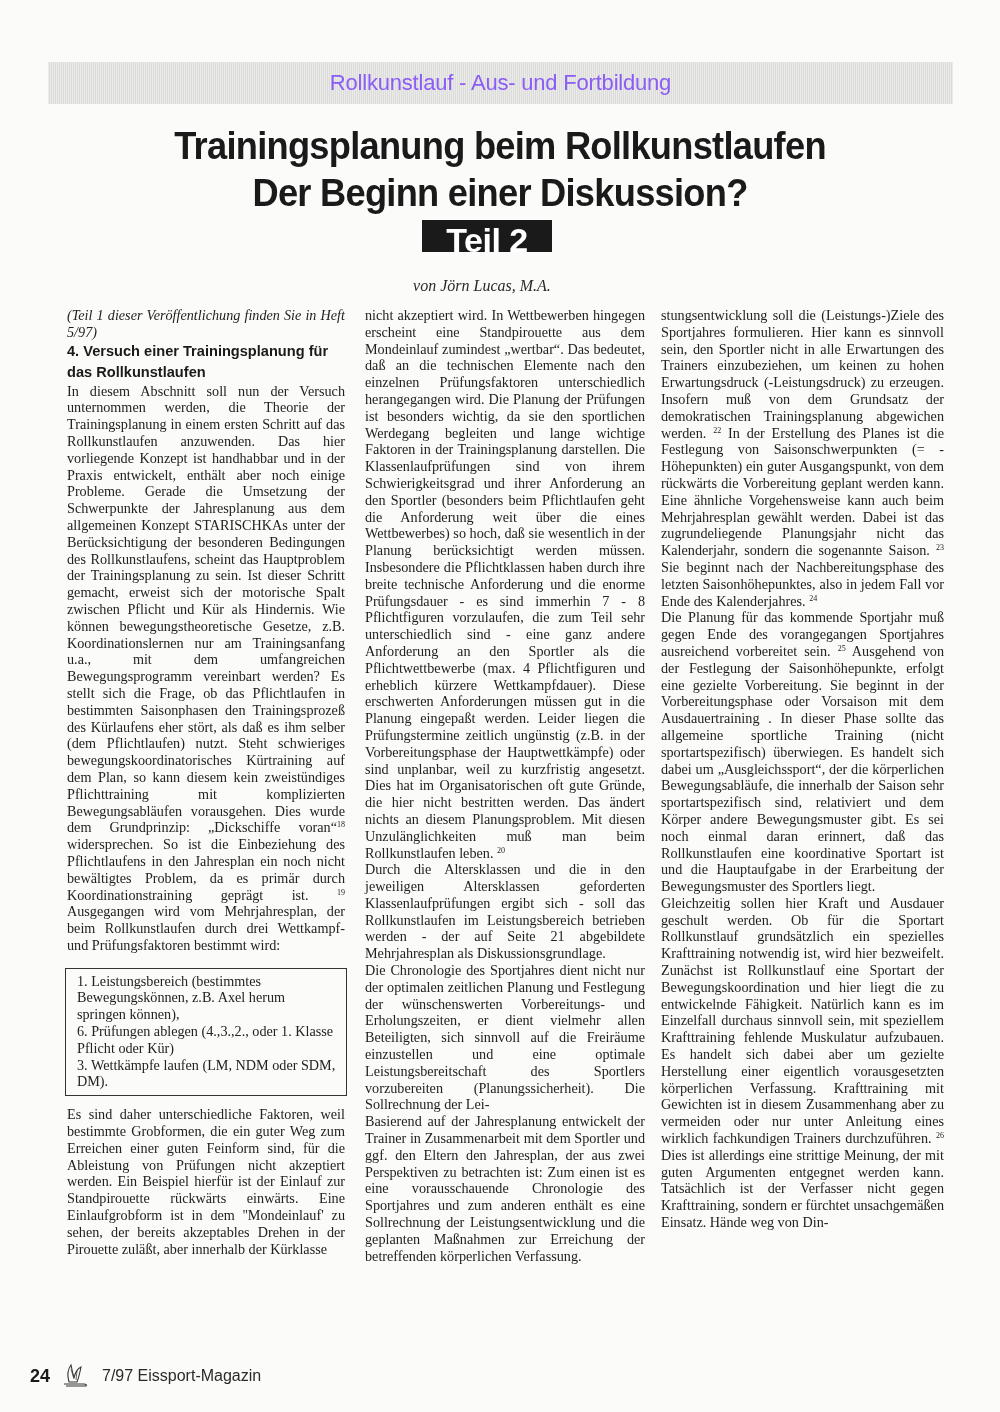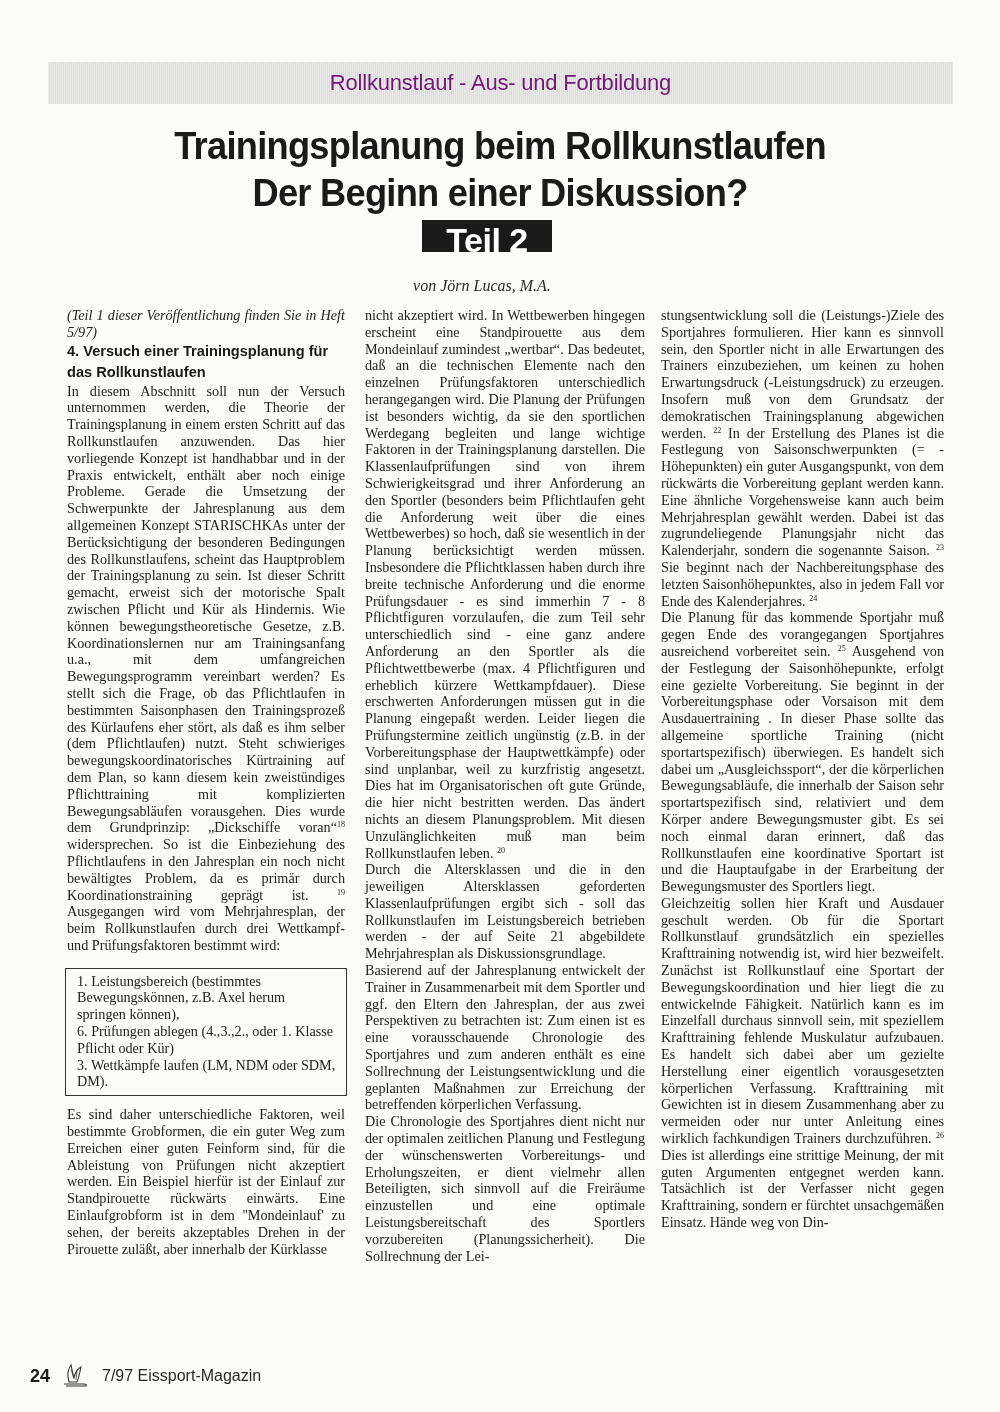--- a/index.html
+++ b/index.html
@@ -8,21 +8,21 @@
     background: #fbfbf9; color: #1c1c1c;
     font-family: "Liberation Serif", "DejaVu Serif", serif;
   }
   .band {
     position: absolute; left: 48px; top: 62px; width: 905px; height: 42px;
     background: #e3e3e1;
     background-image: repeating-linear-gradient(90deg, rgba(255,255,255,0.25) 0 1px, rgba(0,0,0,0.03) 1px 2px);
   }
   .kicker {
     position: absolute; left: 48px; top: 70px; width: 905px; text-align: center;
-    font-family: "Liberation Sans", sans-serif; font-size: 22px; color: #701a75;
+    font-family: "Liberation Sans", sans-serif; font-size: 22px; color: #8b5cf6;
     letter-spacing: -0.2px;
   }
   .title {
     position: absolute; left: 0; width: 1000px; text-align: center;
     font-family: "Liberation Sans", sans-serif; font-weight: bold;
     font-size: 39px; color: #1a1a1a; letter-spacing: -0.8px;
     transform: scaleX(0.93); transform-origin: 50% 50%;
   }
   .title.l1 { top: 124px; }
   .title.l2 { top: 171px; }
@@ -84,22 +84,22 @@
     <div>1. Leistungsbereich (bestimmtes Bewegungskönnen, z.B. Axel herum springen können),</div>
     <div>6. Prüfungen ablegen (4.,3.,2., oder 1. Klasse Pflicht oder Kür)</div>
     <div>3. Wettkämpfe laufen (LM, NDM oder SDM, DM).</div>
   </div>
   <p>Es sind daher unterschiedliche Faktoren, weil bestimmte Grobformen, die ein guter Weg zum Erreichen einer guten Feinform sind, für die Ableistung von Prüfungen nicht akzeptiert werden. Ein Beispiel hierfür ist der Einlauf zur Standpirouette rückwärts einwärts. Eine Einlaufgrobform ist in dem ''Mondeinlauf' zu sehen, der bereits akzeptables Drehen in der Pirouette zuläßt, aber innerhalb der Kürklasse</p>
 </div>
 
 <div class="col c2">
   <p><span>nicht akzeptiert wird. In Wettbewerben hingegen erscheint eine Standpirouette aus dem Mondeinlauf zumindest „wertbar“. Das bedeutet, daß an die technischen Elemente nach den einzelnen Prüfungsfaktoren unterschiedlich herangegangen wird. Die Planung der Prüfungen ist besonders wichtig, da sie den sportlichen Werdegang begleiten und lange wichtige Faktoren in der Trainingsplanung darstellen. Die Klassenlaufprüfungen sind von ihrem Schwierigkeitsgrad und ihrer Anforderung an den Sportler (besonders beim Pflichtlaufen geht die Anforderung weit über die eines Wettbewerbes) so hoch, daß sie wesentlich in der Planung berücksichtigt werden müssen. Insbesondere die Pflichtklassen haben durch ihre breite technische Anforderung und die enorme Prüfungsdauer - es sind immerhin 7 - 8 Pflichtfiguren vorzulaufen, die zum Teil sehr unterschiedlich sind - eine ganz andere Anforderung an den Sportler als die Pflichtwettbewerbe (max. 4 Pflichtfiguren und erheblich kürzere Wettkampfdauer). Diese erschwerten Anforderungen müssen gut in die Planung eingepaßt werden. Leider liegen die Prüfungstermine zeitlich ungünstig (z.B. in der Vorbereitungsphase der Hauptwettkämpfe) oder sind unplanbar, weil zu kurzfristig angesetzt. Dies hat im Organisatorischen oft gute Gründe, die hier nicht bestritten werden. Das ändert nichts an diesem Planungsproblem. Mit diesen Unzulänglichkeiten muß man beim Rollkunstlaufen leben. </span><sup>20</sup></p>
   <p>Durch die Altersklassen und die in den jeweiligen Altersklassen geforderten Klassenlaufprüfungen ergibt sich - soll das Rollkunstlaufen im Leistungsbereich betrieben werden - der auf Seite 21 abgebildete Mehrjahresplan als Diskussionsgrundlage.</p>
+  <p>Die Chronologie des Sportjahres dient nicht nur der optimalen zeitlichen Planung und Festlegung der wünschenswerten Vorbereitungs- und Erholungszeiten, er dient vielmehr allen Beteiligten, sich sinnvoll auf die Freiräume einzustellen und eine optimale Leistungsbereitschaft des Sportlers vorzubereiten (Planungssicherheit). Die Sollrechnung der Lei-</p>
   <p>Basierend auf der Jahresplanung entwickelt der Trainer in Zusammenarbeit mit dem Sportler und ggf. den Eltern den Jahresplan, der aus zwei Perspektiven zu betrachten ist: Zum einen ist es eine vorausschauende Chronologie des Sportjahres und zum anderen enthält es eine Sollrechnung der Leistungsentwicklung und die geplanten Maßnahmen zur Erreichung der betreffenden körperlichen Verfassung.</p>
-  <p>Die Chronologie des Sportjahres dient nicht nur der optimalen zeitlichen Planung und Festlegung der wünschenswerten Vorbereitungs- und Erholungszeiten, er dient vielmehr allen Beteiligten, sich sinnvoll auf die Freiräume einzustellen und eine optimale Leistungsbereitschaft des Sportlers vorzubereiten (Planungssicherheit). Die Sollrechnung der Lei-</p>
 </div>
 
 <div class="col c3">
   <p><span>stungsentwicklung soll die (Leistungs-)Ziele des Sportjahres formulieren. Hier kann es sinnvoll sein, den Sportler nicht in alle Erwartungen des Trainers einzubeziehen, um keinen zu hohen Erwartungsdruck (-Leistungsdruck) zu erzeugen. Insofern muß von dem Grundsatz der demokratischen Trainingsplanung abgewichen werden. </span><sup>22</sup><span> In der Erstellung des Planes ist die Festlegung von Saisonschwerpunkten (= - Höhepunkten) ein guter Ausgangspunkt, von dem rückwärts die Vorbereitung geplant werden kann. Eine ähnliche Vorgehensweise kann auch beim Mehrjahresplan gewählt werden. Dabei ist das zugrundeliegende Planungsjahr nicht das Kalenderjahr, sondern die sogenannte Saison. </span><sup>23</sup><span> Sie beginnt nach der Nachbereitungsphase des letzten Saisonhöhepunktes, also in jedem Fall vor Ende des Kalenderjahres. </span><sup>24</sup></p>
   <p><span>Die Planung für das kommende Sportjahr muß gegen Ende des vorangegangen Sportjahres ausreichend vorbereitet sein. </span><sup>25</sup><span> Ausgehend von der Festlegung der Saisonhöhepunkte, erfolgt eine gezielte Vorbereitung. Sie beginnt in der Vorbereitungsphase oder Vorsaison mit dem Ausdauertraining . In dieser Phase sollte das allgemeine sportliche Training (nicht sportartspezifisch) überwiegen. Es handelt sich dabei um „Ausgleichssport“, der die körperlichen Bewegungsabläufe, die innerhalb der Saison sehr sportartspezifisch sind, relativiert und dem Körper andere Bewegungsmuster gibt. Es sei noch einmal daran erinnert, daß das Rollkunstlaufen eine koordinative Sportart ist und die Hauptaufgabe in der Erarbeitung der Bewegungsmuster des Sportlers liegt.</span></p>
   <p><span>Gleichzeitig sollen hier Kraft und Ausdauer geschult werden. Ob für die Sportart Rollkunstlauf grundsätzlich ein spezielles Krafttraining notwendig ist, wird hier bezweifelt. Zunächst ist Rollkunstlauf eine Sportart der Bewegungskoordination und hier liegt die zu entwickelnde Fähigkeit. Natürlich kann es im Einzelfall durchaus sinnvoll sein, mit speziellem Krafttraining fehlende Muskulatur aufzubauen. Es handelt sich dabei aber um gezielte Herstellung einer eigentlich vorausgesetzten körperlichen Verfassung. Krafttraining mit Gewichten ist in diesem Zusammenhang aber zu vermeiden oder nur unter Anleitung eines wirklich fachkundigen Trainers durchzuführen. </span><sup>26</sup><span> Dies ist allerdings eine strittige Meinung, der mit guten Argumenten entgegnet werden kann. Tatsächlich ist der Verfasser nicht gegen Krafttraining, sondern er fürchtet unsachgemäßen Einsatz. Hände weg von Din-</span></p>
 </div>
 
 <div class="footer">
   <span class="pagenum">24</span>

